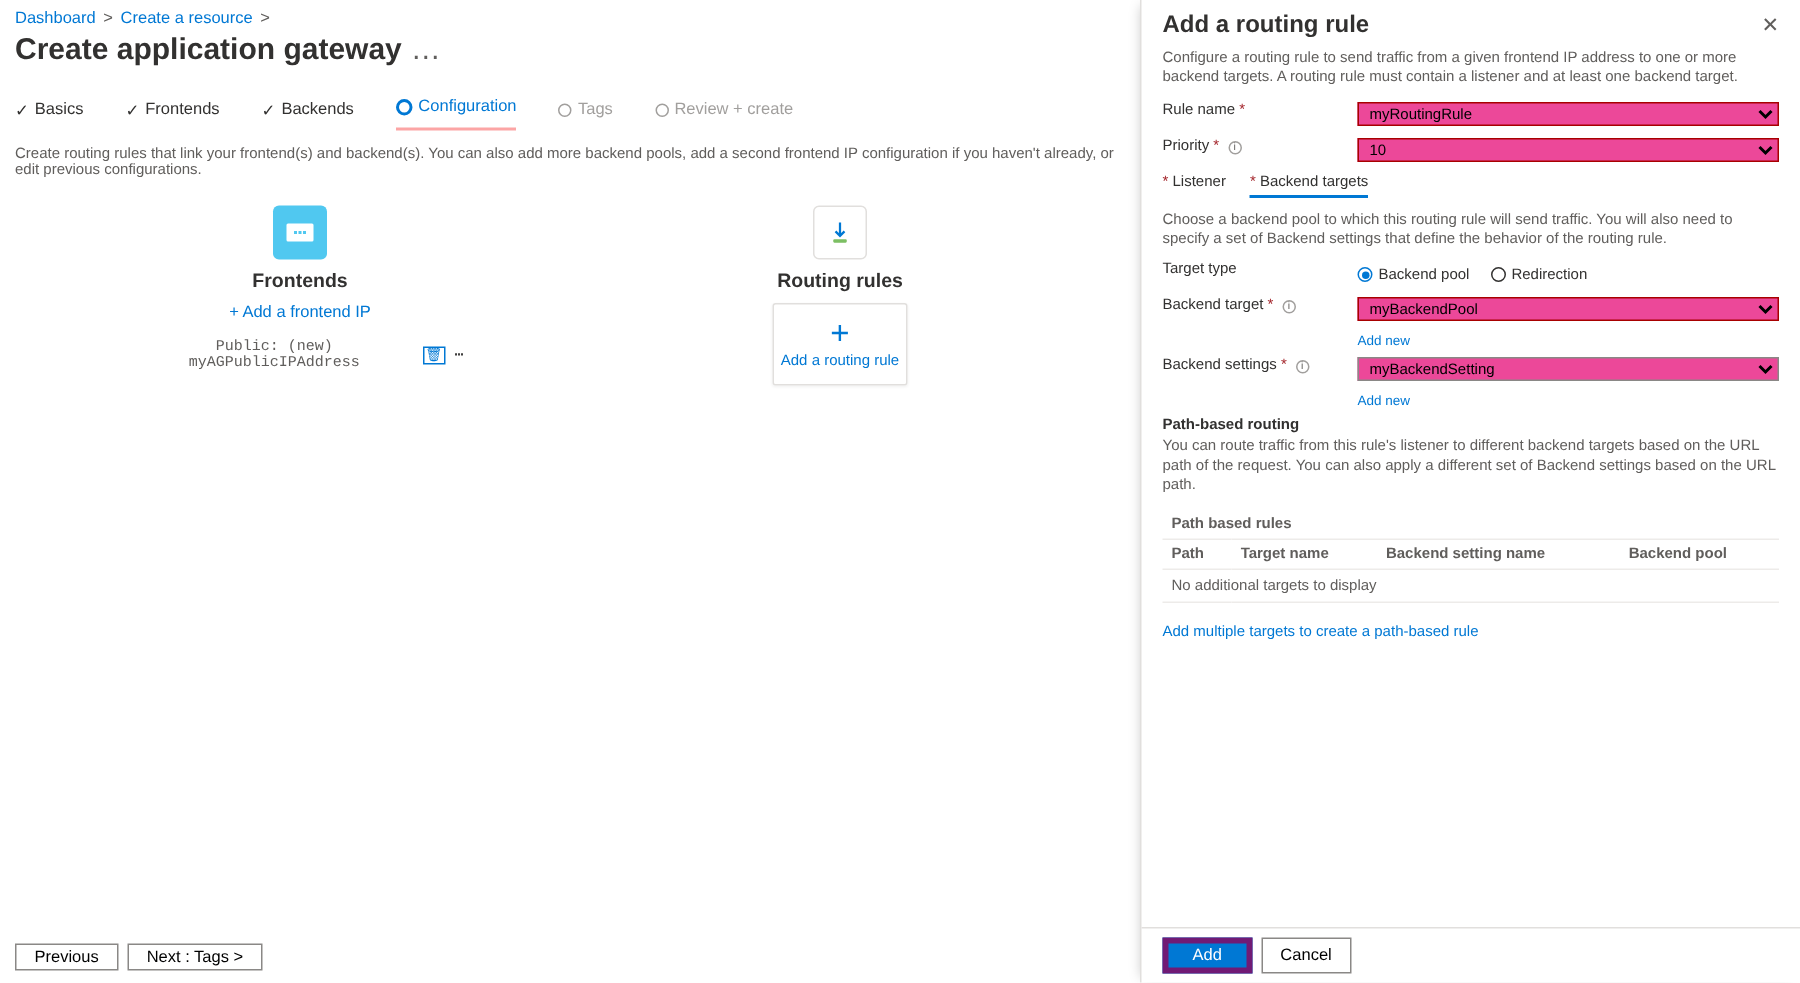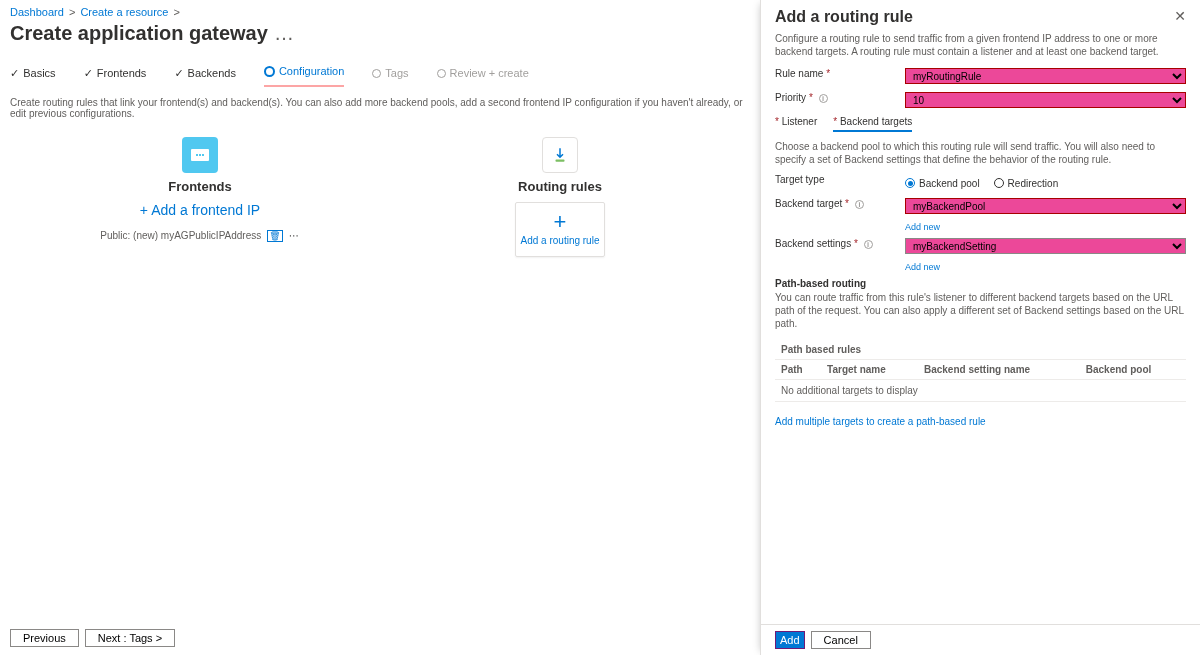--- a/index.html
+++ b/index.html
@@ -22,22 +22,22 @@
   .subtext { padding:10px 10px 18px 10px; font-size:10px; color:#605e5c; }
   .columns { display:flex; justify-content:space-around; padding:0 20px; }
   .col { width:220px; text-align:center; }
   .tile-icon { width:36px; height:36px; margin:0 auto 6px auto; border-radius:4px; display:flex; align-items:center; justify-content:center; }
   .tile-icon.fe { background:#50c8f0; }
   .tile-icon.fe .inner { width:18px; height:12px; background:#fff; border-radius:1px; display:flex; align-items:center; justify-content:center; gap:1px;}
   .tile-icon.fe .inner i { width:2px; height:2px; background:#50c8f0; display:inline-block;}
   .tile-icon.rr { background:#fff; border:1px solid #e1dfdd; position:relative; }
   .tile-icon.rr svg { width:18px; height:18px; }
   .col h3 { font-size:13px; font-weight:600; margin:4px 0 8px 0; }
-  .add-link { color:#0078d4; font-size:14px; cursor:pointer; }
-  .fe-item { display:flex; align-items:flex-start; justify-content:center; gap:6px; margin-top:12px; font-size:10px; color:#605e5c; }
+  .add-link { color:#0078d4; font-size:11px; cursor:pointer; }
+  .fe-item { display:flex; align-items:center; justify-content:center; gap:6px; margin-top:12px; font-size:10px; color:#605e5c;font-family:Liberation Mono, monospace; }
   .fe-item .del { color:#0078d4; border:1px solid #0078d4; padding:0 1px; font-size:9px; line-height:10px; height:12px;}
   .fe-item .moredots { color:#323130; letter-spacing:1px; }
   .card-add { border:1px solid #e1dfdd; border-radius:2px; width:90px; margin:6px auto 0 auto; padding:10px 4px 10px 4px; cursor:pointer; box-shadow:0 1px 2px rgba(0,0,0,.06);}
   .card-add .plus { font-size:22px; color:#0078d4; line-height:18px; font-weight:300;}
   .card-add .txt { color:#0078d4; font-size:10px; margin-top:4px;}
   .footer-btns { position:absolute; left:10px; bottom:8px; display:flex; gap:6px; }
   .btn { border:1px solid #8a8886; background:#fff; padding:2px 12px; font-size:11px; cursor:pointer; }
 
   
   .right-pane { position:absolute; right:0; top:0; width:440px; height:655px; border-left:1px solid #e1dfdd; box-shadow:-3px 0 8px -4px rgba(0,0,0,0.25); display:flex; flex-direction:column; background:#fff;}
@@ -63,21 +63,21 @@
   .radio-dot { width:10px; height:10px; border:1px solid #323130; border-radius:50%; display:inline-flex; align-items:center; justify-content:center;}
   .radio-dot.sel::after { content:""; width:5px; height:5px; background:#0078d4; border-radius:50%; }
   .radio-dot.sel { border-color:#0078d4;}
   .addnew { color:#0078d4; font-size:9px; margin:1px 0 6px 130px; display:block; cursor:pointer;}
   .section-title { font-weight:600; margin:6px 0 2px 0; font-size:10px;}
   .tbl { width:100%; border-collapse:collapse; margin-top:10px;}
   .tbl th { text-align:left; font-weight:700; color:#605e5c; padding:4px 6px; border-bottom:1px solid #edebe9; font-size:10px;}
   .tbl td { padding:5px 6px; color:#605e5c; font-size:10px; border-bottom:1px solid #edebe9;}
   .add-multi { color:#0078d4; display:block; margin-top:14px; font-size:10px;}
   .rp-foot { border-top:1px solid #e1dfdd; padding:6px 14px; display:flex; gap:6px;}
-  .btn-primary { background:#0078d4; color:#fff; border:1px solid #701a75; padding:2px 4px; font-size:11px; cursor:pointer;}
+  .btn-primary { background:#0078d4; color:#fff; border:4px solid #701a75; padding:2px 16px; font-size:11px; cursor:pointer;}
 </style>
 </head>
 <body>
 
 <div class="left-pane">
   <div class="breadcrumb">
     <a>Dashboard</a>
     <span class="sep">&gt;</span>
     <a>Create a resource</a>
     <span class="sep">&gt;</span>

